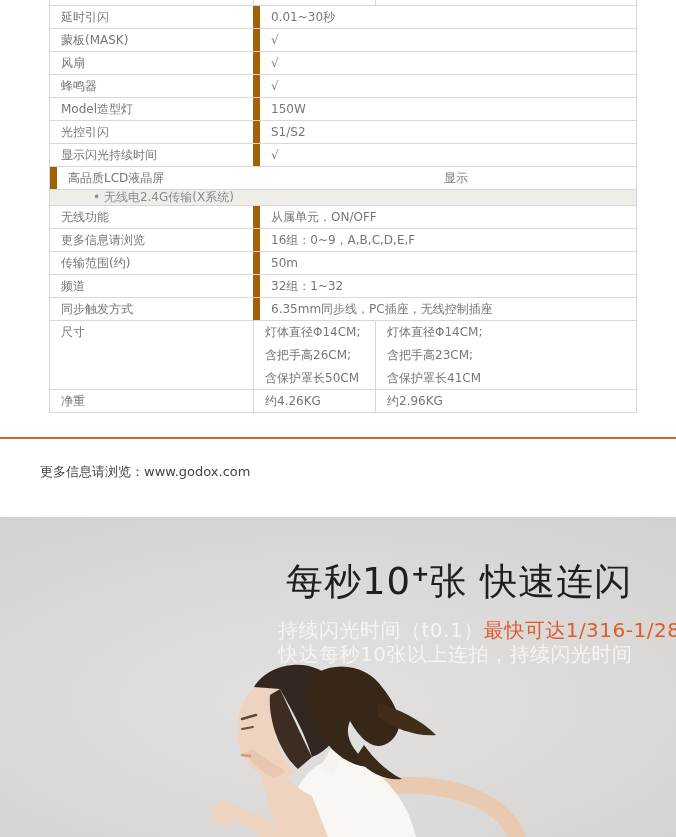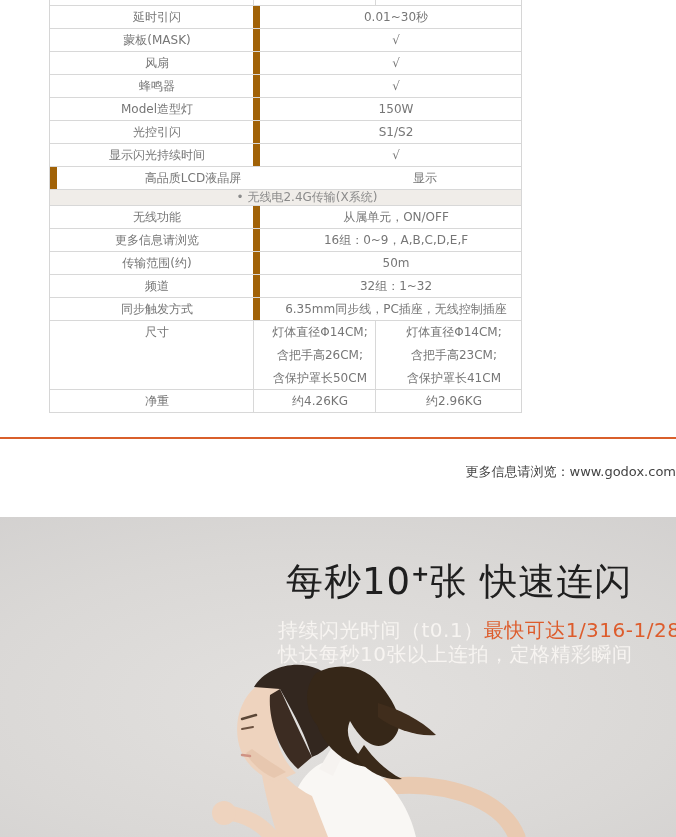--- a/index.html
+++ b/index.html
@@ -7,24 +7,23 @@
   body {
     font-family: "DejaVu Sans", "Liberation Sans", sans-serif;
     background:#ffffff;
     position:relative;
     overflow:hidden;
   }
   .stage { position:absolute; inset:0; width:676px; height:837px; }
 
   
   .spec-table {
-    position:absolute; left:49px; top:0; width:473px;
+    position:absolute; left:49px; top:0; width:588px;
     border-left:1px solid #d6d6d6; border-right:1px solid #d6d6d6;
     background:#ffffff;
-    text-align:center;
   }
   .srow { display:flex; border-bottom:1px solid #d8d8d8; height:23px; }
   .srow.partial { height:6px; }
   .srow.tall { height:69px; }
   .srow.section { height:16px; background:#f0ede9;padding-left:32px; }
   .cell {
     font-size:12px; color:#767676; line-height:22px;
     padding-left:11px; overflow:hidden; white-space:nowrap;
   }
   .cell.lab { width:203px; flex:none; }
@@ -32,21 +31,21 @@
   .cell.va  { width:122px; flex:none; border-left:1px solid #d8d8d8; }
   .cell.vb  { flex:1; border-left:1px solid #d8d8d8; }
   .srow.section .cell { line-height:15px; color:#8b8b8b; width:100%; }
   .srow.tall .cell { white-space:normal; }
   .srow.tall .cell div { line-height:23px; }
 
   
   .rule { position:absolute; top:437px; left:0; width:676px; height:2px; }
   .footer-note {
     position:absolute; top:462px; left:0; width:676px;
-    text-align:right; font-size:13px; color:#434343; line-height:20px;
+    text-align:left; font-size:13px; color:#434343; line-height:20px;padding-left:40px;
   }
 
   
   .promo {
     position:absolute; top:517px; left:0; width:676px; height:320px;
     background: radial-gradient(ellipse 95% 85% at 48% 58%, #e3e1df 0%, #dad8d6 55%, #d0cecd 100%);
     overflow:hidden;
     padding-left:16px;
   }
   .promo-title {
@@ -195,16 +194,16 @@
     </svg>
 
     <div class="promo-title">
       <span>每秒10</span><span class="sup">+</span><span>张 快速连闪</span>
     </div>
 
     <div class="promo-sub1">
       <span>持续闪光时间（t0.1）</span><span class="hl" style="color:#dd5c2c;">最快可达1/316-1/28984s</span>
     </div>
 
-    <div class="promo-sub2">快达每秒10张以上连拍，定格精彩瞬间</div>
+    <div class="promo-sub2">快达每秒10张以上连拍，持续闪光时间</div>
   </div>
 
 </div>
 
 </body></html>

